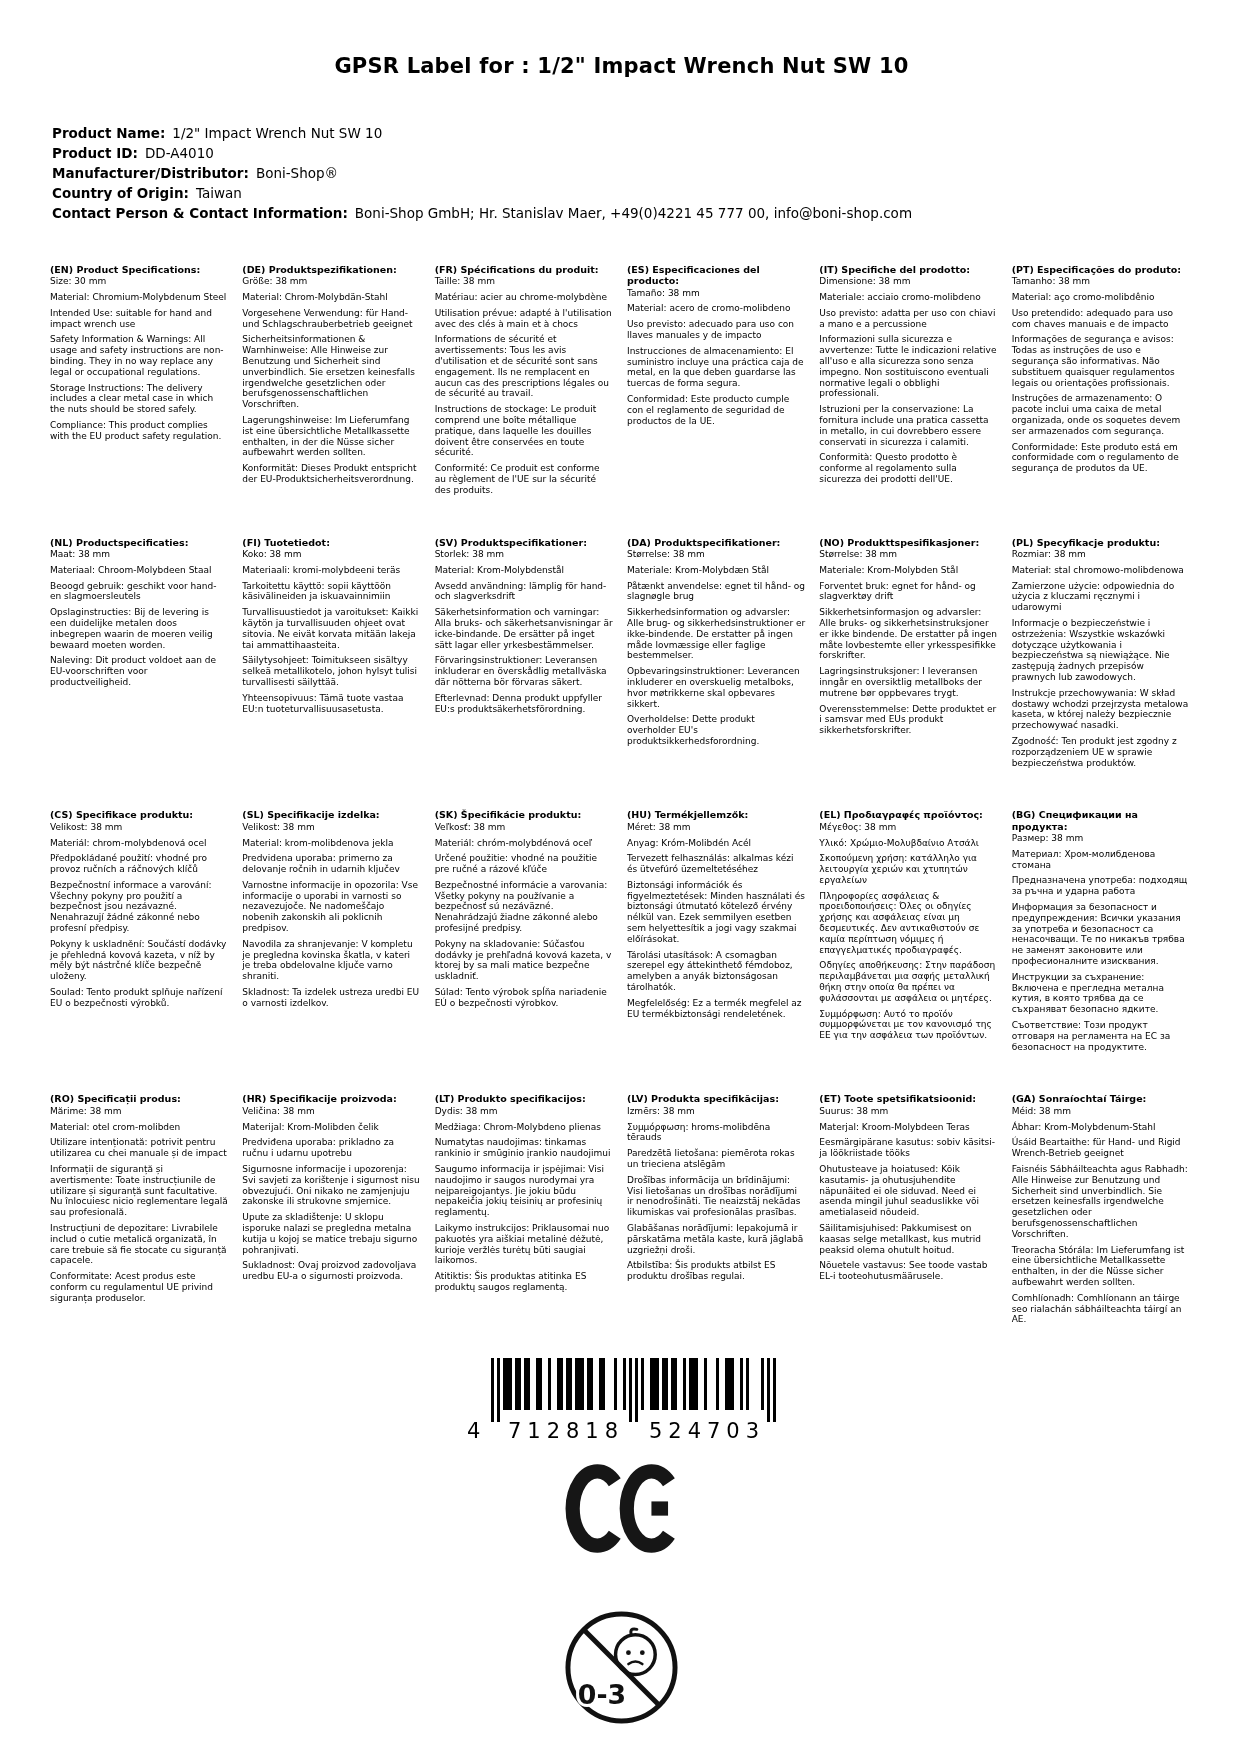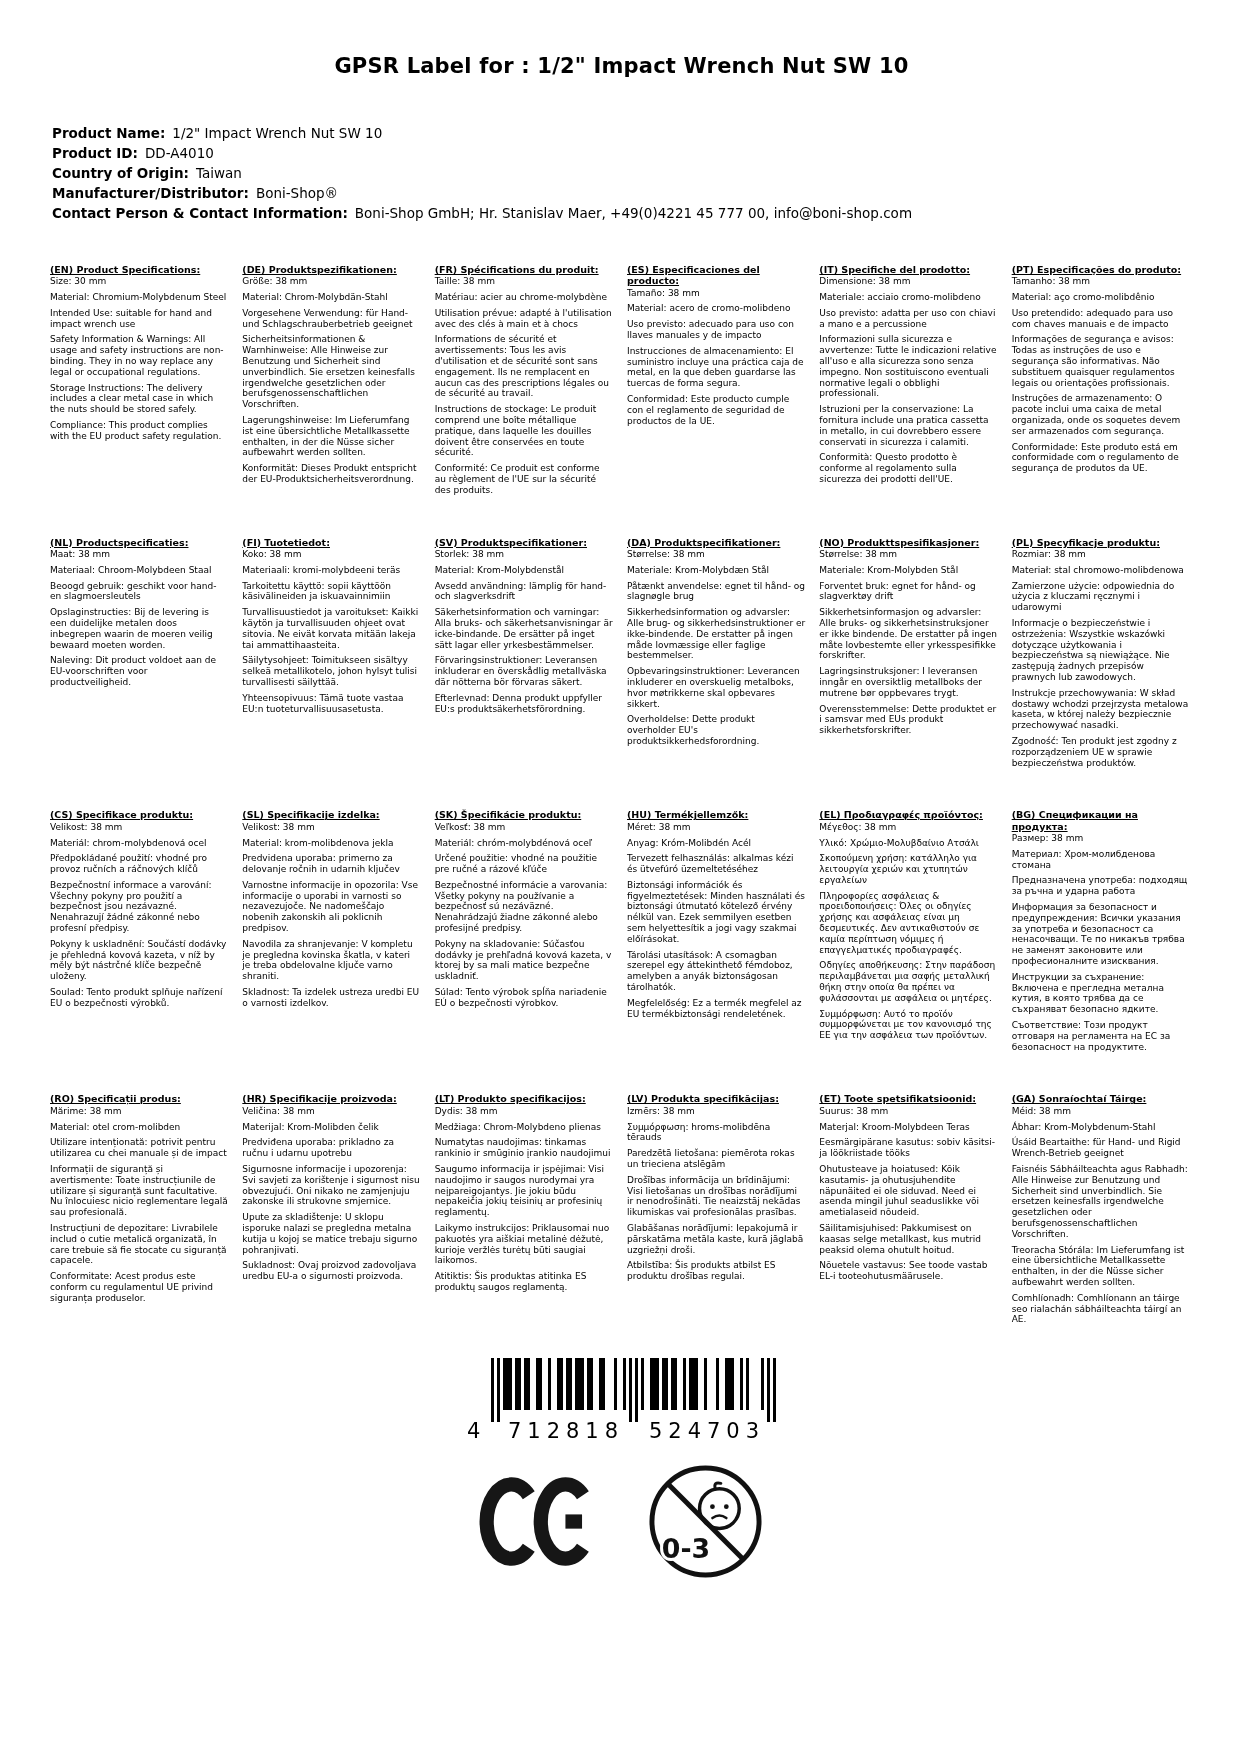--- a/index.html
+++ b/index.html
@@ -14,32 +14,32 @@
     margin:12px 0 46px 0; letter-spacing:0.2px;
   }
   .product-info { font-size:13.5px; line-height:1.48; margin:0 0 40px 2px; }
   .info-row { white-space:normal; }
   .info-label { font-weight:bold; margin-right:7px; }
   .spec-grid {
     display:grid; grid-template-columns:repeat(6,1fr);
     column-gap:14px; row-gap:36px; width:1140px;
   }
   .spec-block { font-size:9px; line-height:1.2; }
-  .spec-heading { font-size:9.5px; font-weight:bold; margin:0 0 1px 0;text-decoration:underline; }
+  .spec-heading { font-size:9.5px; font-weight:bold; margin:0 0 1px 0; }
   .spec-par { margin:0 0 5px 0; }
   .barcode-area { margin-top:28px; text-align:center; }
   .barcode-wrap { display:inline-block; }
   #barcode-svg rect { fill:#000; }
   .bc-digit {
     font-family:"DejaVu Sans","Liberation Sans",sans-serif;
     font-size:21px; fill:#000;
   }
   .symbols-row {
     display:flex; justify-content:center; align-items:center;
-    gap:52px; margin-top:12px;
+    gap:52px; margin-top:12px;flex-direction:column;
   }
   .age-text {
     font-family:"DejaVu Sans","Liberation Sans",sans-serif;
     font-size:27px; font-weight:bold; fill:#111;
     paint-order:stroke; stroke:#ffffff; stroke-width:6px;
   }
 </style>
 </head>
 <body>
 
@@ -50,25 +50,25 @@
   <section class="product-info">
   <div class="info-row">
     <span class="info-label">Product Name:</span><span class="info-value">1/2" Impact Wrench Nut SW 10</span>
   </div>
 
   <div class="info-row">
     <span class="info-label">Product ID:</span><span class="info-value">DD-A4010</span>
   </div>
 
   <div class="info-row">
+    <span class="info-label">Manufacturer/Distributor:</span><span class="info-value">Boni-Shop®</span>
+  </div>
+
+  <div class="info-row">
     <span class="info-label">Country of Origin:</span><span class="info-value">Taiwan</span>
-  </div>
-
-  <div class="info-row">
-    <span class="info-label">Manufacturer/Distributor:</span><span class="info-value">Boni-Shop®</span>
   </div>
 
   <div class="info-row">
     <span class="info-label">Contact Person &amp; Contact Information:</span><span class="info-value">Boni-Shop GmbH; Hr. Stanislav Maer, +49(0)4221 45 777 00, info@boni-shop.com</span>
   </div>
 </section>
 
   <section class="spec-grid" id="spec-grid">
   <section class="spec-block">
     <h3 class="spec-heading">(EN) Product Specifications:</h3>

